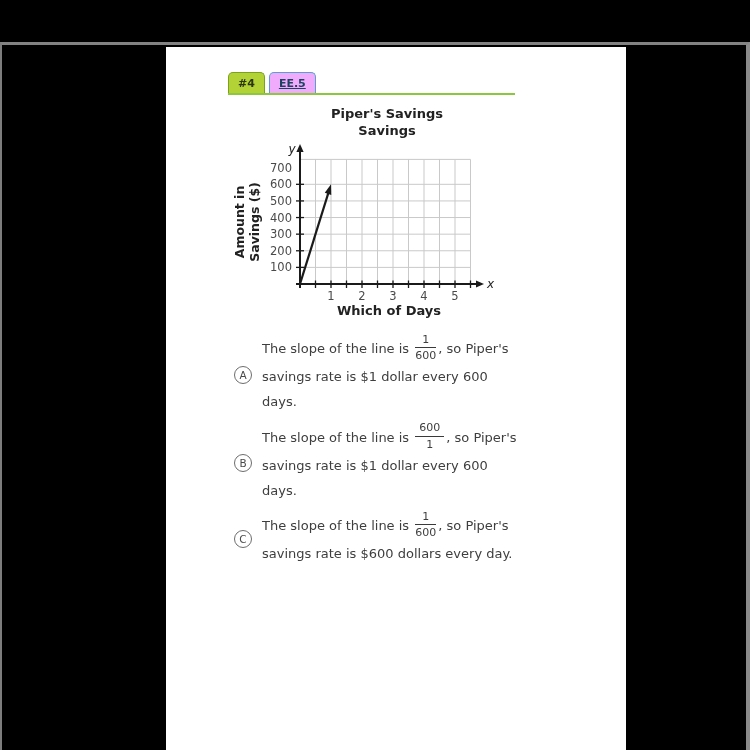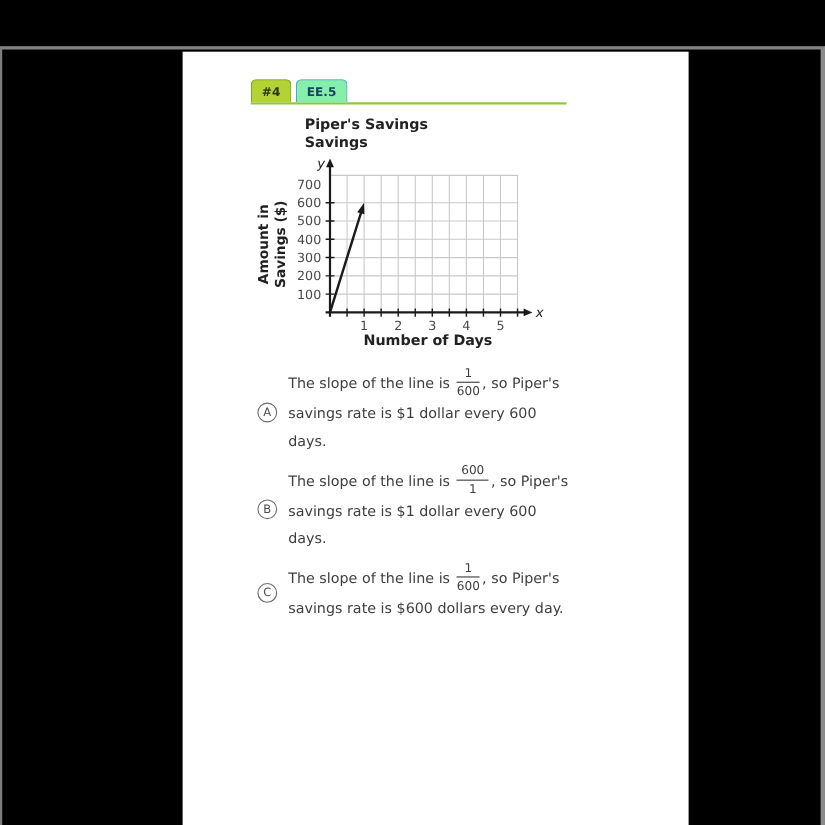--- a/index.html
+++ b/index.html
@@ -24,21 +24,21 @@
 
   
   .qblock { margin-top: 9px; width: 292px; font-size: 13px; line-height: 18.5px; color: #3e3e3e; }
   .qtext { white-space: pre-line; }
   .audio-btn { display: inline-block; width: 24px; height: 19px; border: 1px solid #b4b4b4;
     border-radius: 3px; background: #fdfdfd; vertical-align: -4px; margin-right: 7px;
     text-align: center; line-height: 16px; cursor: pointer; }
   .audio-btn svg { margin-top: 3px; }
 
   
-  .chart-title { margin: 10px 0 0 49px; width: 220px; font-weight: bold;
+  .chart-title { margin: 10px 0 0 49px; width: 220px; text-align: center; font-weight: bold;
     font-size: 13px; line-height: 17px; color: #222; }
   .chart-svg { display: block; margin: 3px 0 0 2px; }
   .chart-xlabel { margin: -1px 0 0 51px; width: 220px; text-align: center; font-weight: bold;
     font-size: 13px; color: #222; }
 
   
   .choices { margin-top: 17px; }
   .choice { display: flex; align-items: center; margin-bottom: 9px; cursor: pointer; }
   .letter { width: 18px; height: 18px; flex: none; border: 1.4px solid #6d6d6d; border-radius: 50%;
     display: flex; align-items: center; justify-content: center; font-size: 10.5px; color: #4a4a4a;
@@ -53,21 +53,21 @@
 </head>
 <body>
 
 <div class="window-frame"></div>
 
 <div class="panel">
   <div class="content">
 
     <div class="tabs">
       <div class="tab q" style="background: rgb(178, 210, 53); border-color: rgb(122, 162, 29);">#4</div>
-      <div class="tab std" style="background: #86efac; border-color: rgb(88, 160, 207);">EE.5</div>
+      <div class="tab std" style="background: #f0abfc; border-color: rgb(88, 160, 207); text-decoration: underline;">EE.5</div>
     </div>
     <div class="tab-underline" style="background: rgb(141, 198, 63);"></div>
 
 
     <div class="chart-title">
       <div>Piper's Savings</div>
       <div>Savings</div>
     </div>
     <svg class="chart-svg" id="chart" width="265" height="162" viewBox="0 0 265 162">
         <line x1="85.5" y1="17.400000000000006" x2="85.5" y2="142" stroke="#c9c9c9" stroke-width="1"></line>
@@ -121,21 +121,21 @@
         <text x="62" y="62.93333333333334" font-size="11.5" fill="#4a4a4a" text-anchor="end">500</text>
         <text x="62" y="46.31999999999999" font-size="11.5" fill="#4a4a4a" text-anchor="end">600</text>
         <text x="62" y="29.706666666666663" font-size="11.5" fill="#4a4a4a" text-anchor="end">700</text>
         <text x="62" y="11" font-size="12" font-style="italic" fill="#222" text-anchor="middle">y</text>
         <text x="257" y="146" font-size="12" font-style="italic" fill="#222">x</text>
         <text transform="translate(14,80) rotate(-90)" font-size="12.5" font-weight="bold" fill="#222" text-anchor="middle">Amount in</text>
         <text transform="translate(29,80) rotate(-90)" font-size="12.5" font-weight="bold" fill="#222" text-anchor="middle">Savings ($)</text>
         <line x1="70" y1="142" x2="99.21820626230053" y2="48.049329024963995" stroke="#1a1a1a" stroke-width="2.2"></line>
         <polygon points="101,42.31999999999999 101.27696355131381,52.87856482630303 94.78372398968794,50.859198590243615" fill="#1a1a1a"></polygon>
       </svg>
-    <div class="chart-xlabel">Number of Days</div>
+    <div class="chart-xlabel">Which of Days</div>
 
 
     <div class="choices">
 
       <div class="choice">
         <span class="letter">A</span>
         <div class="ctext"><span class="seg">The slope of the line is </span><span class="frac"><span class="num">1</span><span class="den">600</span></span><span class="seg">, so Piper's
 savings rate is $1 dollar every 600
 days.</span></div>
       </div>

